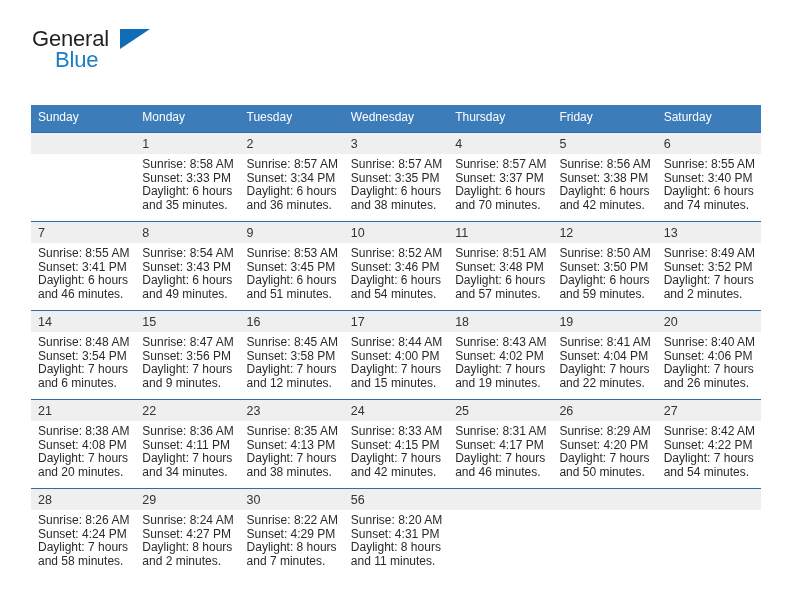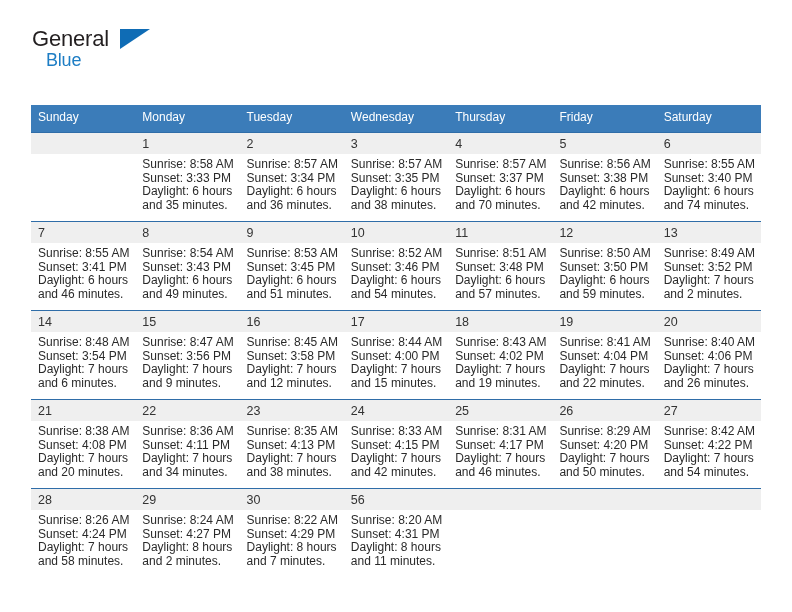--- a/index.html
+++ b/index.html
@@ -41,23 +41,23 @@
     position: absolute;
     left: 0;
     top: 0;
     font-size: 22px;
     color: #231f20;
     letter-spacing: -0.2px;
     line-height: 26px;
   }
   .logo-blue {
     position: absolute;
-    left: 14px;
+    left: 23px;
     top: 21px;
-    font-size: 18px;
+    font-size: 22px;
     color: #1d7dc4;
     letter-spacing: -0.2px;
     line-height: 26px;
   }
   .logo-tri {
     position: absolute;
     left: 88px;
     top: 3px;
     width: 0;
     height: 0;

